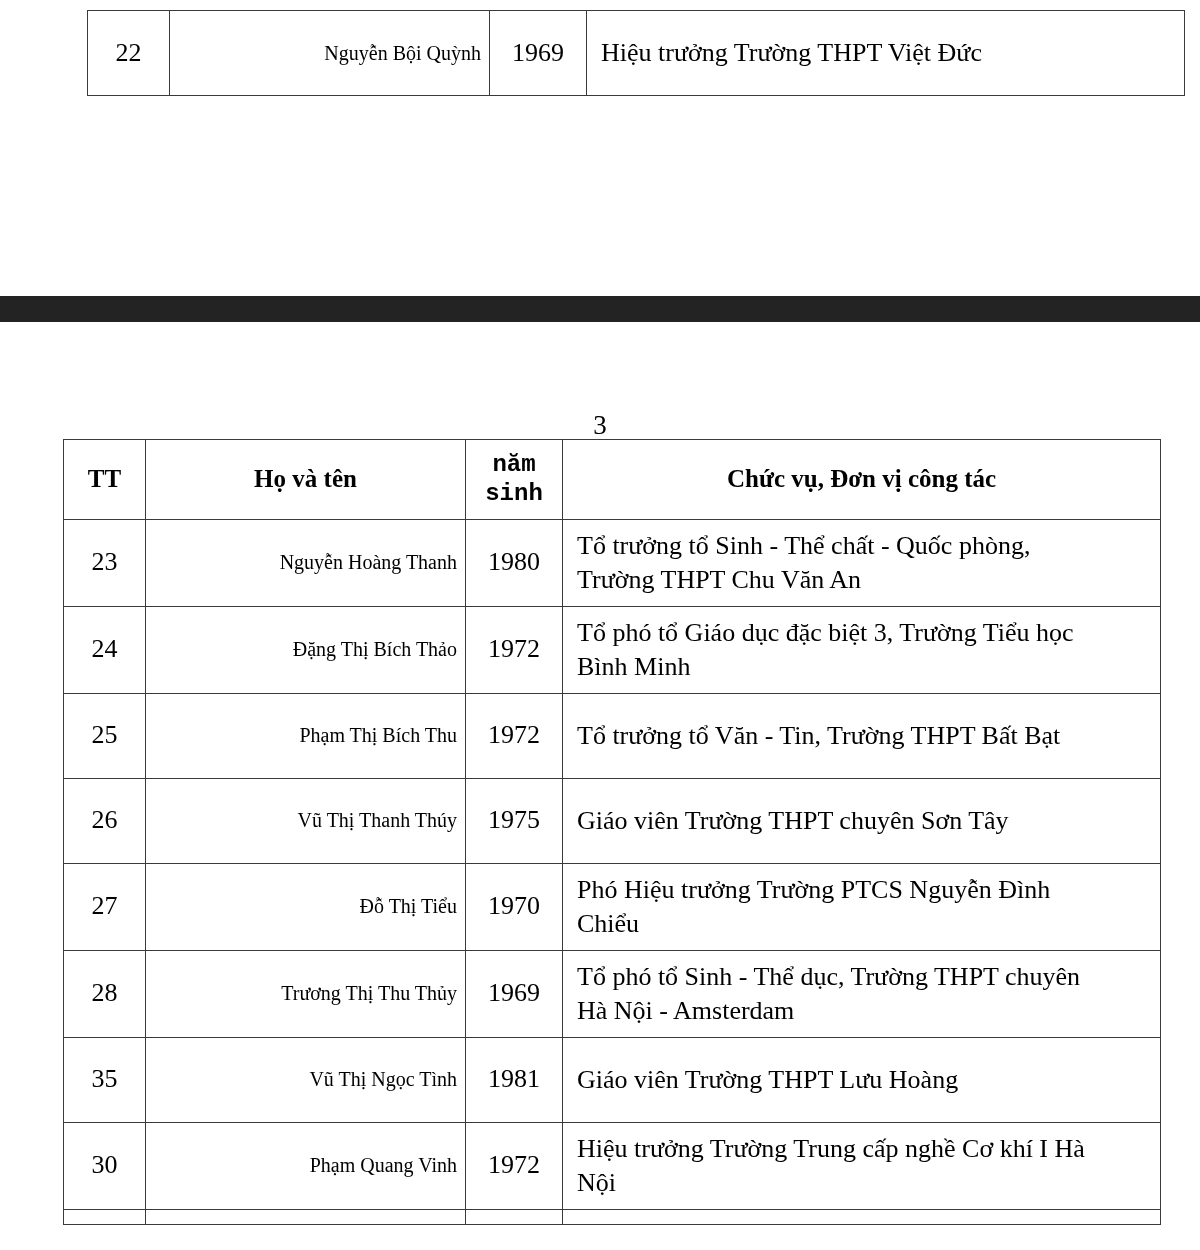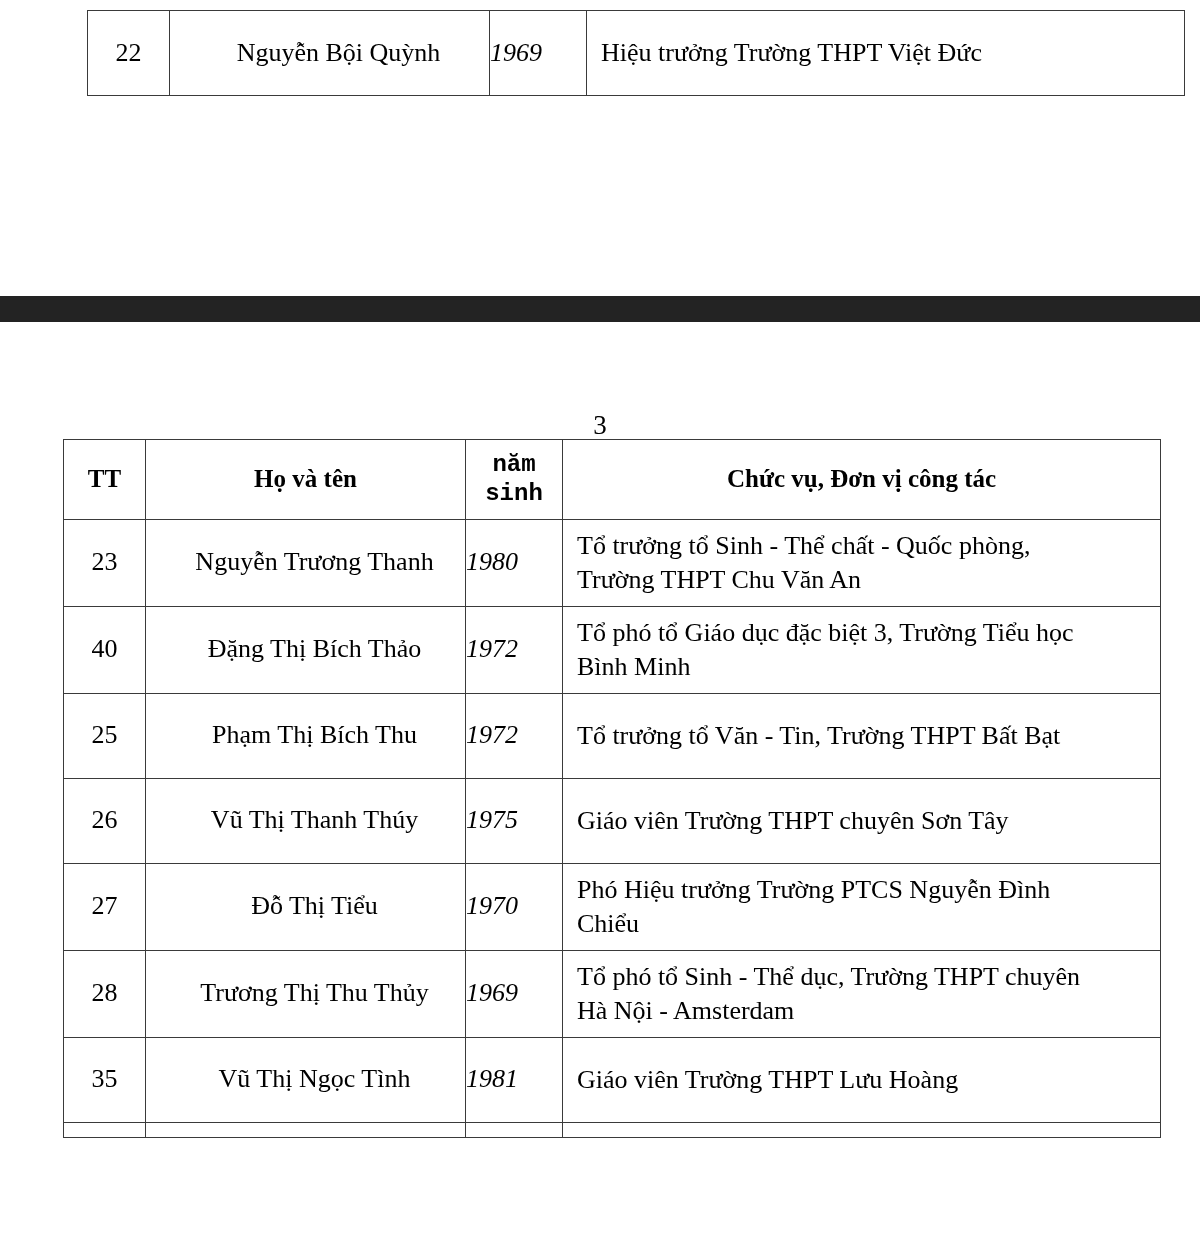--- a/index.html
+++ b/index.html
@@ -76,31 +76,30 @@
   col.c-name { width: 320px; }
   col.c-year { width: 97px; }
   col.c-pos  { width: 598px; }
 
   .cell-tt {
     text-align: center;
     font-size: 26px;
     line-height: 1.25;
   }
   .cell-name {
-    text-align: center;
-    font-size: 26px;
+    text-align: right;
+    font-size: 20px;
     line-height: 1.25;
     padding-left: 26px !important;
     padding-right: 8px !important;
   }
   .cell-year {
-    text-align: left;
+    text-align: center;
     font-size: 26px;
     line-height: 1.25;
-    font-style: italic;
   }
   .cell-pos {
     text-align: left;
     font-size: 26px;
     line-height: 1.3;
     padding-left: 14px !important;
     padding-right: 10px !important;
   }
 
   .head-cell {
@@ -168,29 +167,29 @@
         <th class="head-cell narrow">
           <span>năm</span><br>
           <span>sinh</span>
         </th>
         <th class="head-cell">Chức vụ, Đơn vị công tác</th>
       </tr>
     </thead>
     <tbody id="bottom-rows">
         <tr class="h-2">
           <td class="cell-tt">23</td>
-          <td class="cell-name">Nguyễn Trương Thanh</td>
+          <td class="cell-name">Nguyễn Hoàng Thanh</td>
           <td class="cell-year">1980</td>
           <td class="cell-pos">
             <span class="pos-line">Tổ trưởng tổ Sinh - Thể chất - Quốc phòng,</span>
             <span class="pos-line">Trường THPT Chu Văn An</span>
           </td>
         </tr>
         <tr class="h-2">
-          <td class="cell-tt">40</td>
+          <td class="cell-tt">24</td>
           <td class="cell-name">Đặng Thị Bích Thảo</td>
           <td class="cell-year">1972</td>
           <td class="cell-pos">
             <span class="pos-line">Tổ phó tổ Giáo dục đặc biệt 3, Trường Tiểu học</span>
             <span class="pos-line">Bình Minh</span>
           </td>
         </tr>
         <tr class="h-1">
           <td class="cell-tt">25</td>
           <td class="cell-name">Phạm Thị Bích Thu</td>
@@ -224,20 +223,29 @@
             <span class="pos-line">Tổ phó tổ Sinh - Thể dục, Trường THPT chuyên</span>
             <span class="pos-line">Hà Nội - Amsterdam</span>
           </td>
         </tr>
         <tr class="h-1">
           <td class="cell-tt">35</td>
           <td class="cell-name">Vũ Thị Ngọc Tình</td>
           <td class="cell-year">1981</td>
           <td class="cell-pos">
             <span class="pos-line">Giáo viên Trường THPT Lưu Hoàng</span>
+          </td>
+        </tr>
+        <tr class="h-2">
+          <td class="cell-tt">30</td>
+          <td class="cell-name">Phạm Quang Vinh</td>
+          <td class="cell-year">1972</td>
+          <td class="cell-pos">
+            <span class="pos-line">Hiệu trưởng Trường Trung cấp nghề Cơ khí I Hà</span>
+            <span class="pos-line">Nội</span>
           </td>
         </tr>
         <tr class="h-partial">
           <td class="cell-tt"></td>
           <td class="cell-name"></td>
           <td class="cell-year"></td>
           <td class="cell-pos"></td>
         </tr>
       </tbody>
   </table>

